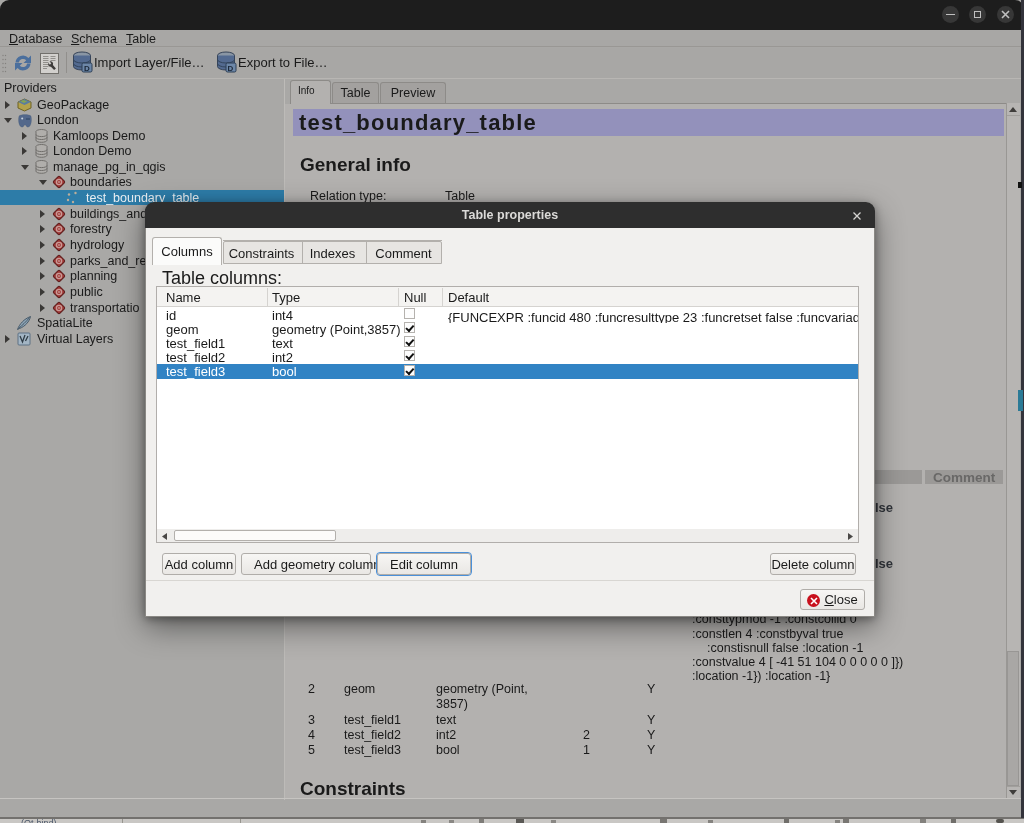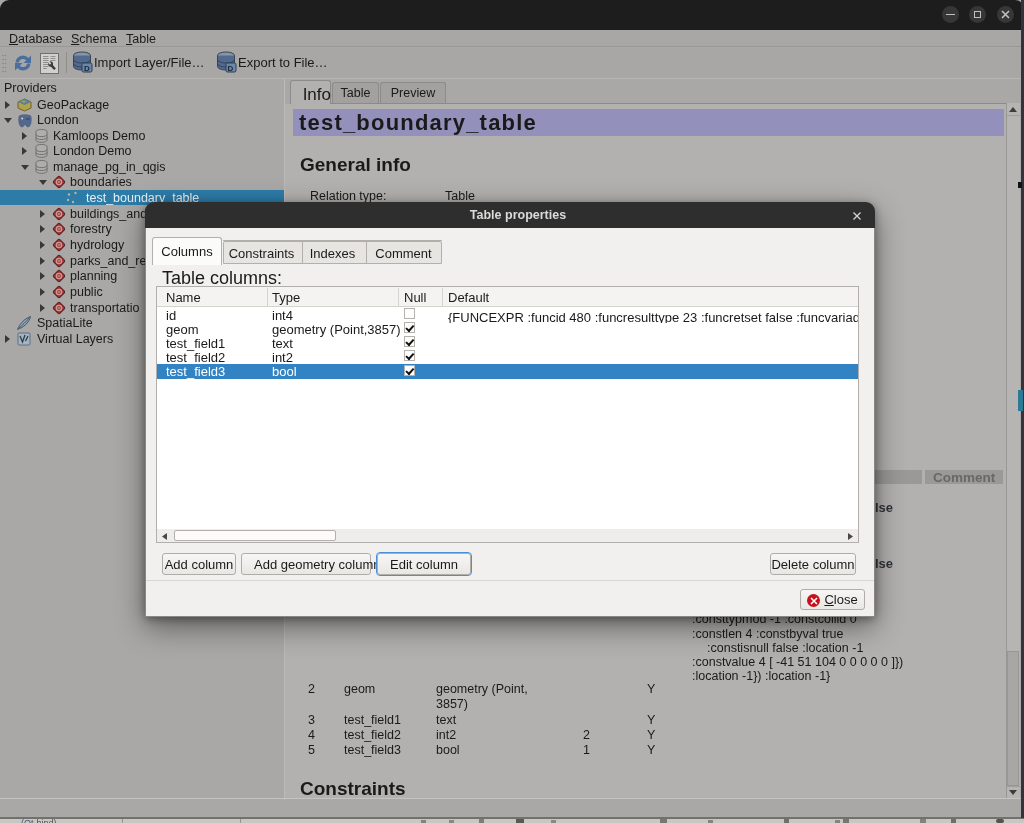--- a/index.html
+++ b/index.html
@@ -218,21 +218,21 @@
       <svg class="abs" style="left:17px;top:332px" width="14" height="14" viewBox="0 0 14 14">
         <rect x="1" y="1" width="12" height="12" rx="1" fill="#a3b5c4" stroke="#5c7184"></rect>
         <path d="M3 4 L5.5 10 L8 3 M8.5 9 L11 4" fill="none" stroke="#2f3c46" stroke-width="1.3"></path>
       </svg>
       <div class="txt" style="left:37px;top:332px;font-size:12.5px;">Virtual Layers</div>
     </div>
 
   <div class="abs" style="left:284px;top:79px;width:1px;height:721px;background:#bdbbb8;"></div>
 
   <div class="abs" style="left:290px;top:80px;width:41px;height:24px;background:#b3b1af;border:1px solid #8d8b88;border-bottom:none;border-radius:3px 3px 0 0;"></div>
-  <div class="txt" style="left:290px;top:85px;width:41px;text-align:right;font-size:17px;padding-left:8px;">Info</div>
+  <div class="txt" style="left:290px;top:85px;width:41px;text-align:left;font-size:10px;padding-left:8px;">Info</div>
   <div class="abs" style="left:332px;top:82px;width:47px;height:22px;background:#a3a19f;border:1px solid #8d8b88;border-bottom:none;border-radius:3px 3px 0 0;"></div>
   <div class="txt" style="left:332px;top:86px;width:47px;text-align:center;font-size:12.5px;">Table</div>
   <div class="abs" style="left:380px;top:82px;width:66px;height:22px;background:#a3a19f;border:1px solid #8d8b88;border-bottom:none;border-radius:3px 3px 0 0;"></div>
   <div class="txt" style="left:380px;top:86px;width:66px;text-align:center;font-size:12.5px;">Preview</div>
   <div class="abs" style="left:331px;top:103px;width:686px;height:1px;background:#8d8b88;"></div>
 
   <div class="abs" style="left:285px;top:104px;width:721px;height:694px;background:#b3b1af;"></div>
   <div class="abs" style="left:293px;top:109px;width:711px;height:27px;background:#9391bb;"></div>
   <div class="txt" style="left:299px;top:108px;height:28px;line-height:29px;font-weight:bold;font-size:22px;letter-spacing:1.2px;">test_boundary_table</div>
   <div class="txt" style="left:300px;top:154px;font-weight:bold;font-size:19px;">General info</div>
@@ -303,21 +303,21 @@
       <path d="M4 5 L8 0 L0 0 Z" fill="#3f3d3b"></path>
     </svg>
   <div class="abs" style="left:1007px;top:651px;width:12px;height:135px;background:#a9a7a5;border:1px solid #989694;"></div>
 
   <div class="abs" style="left:1021px;top:0;width:3px;height:818px;background:#33333b;"></div>
   <div class="abs" style="left:1018px;top:390px;width:5px;height:21px;background:#2b7a96;"></div>
   <div class="abs" style="left:1018px;top:182px;width:4px;height:6px;background:#111;"></div>
 
   <div id="dlg" class="abs" style="left:145px;top:202px;width:730px;height:415px;box-shadow:0 10px 30px rgba(0,0,0,0.45), 0 2px 8px rgba(0,0,0,0.35);border-radius:9px 9px 3px 3px;">
     <div class="abs" style="left:0;top:0;width:730px;height:26px;background:#2e2e2e;border-radius:9px 9px 0 0;"></div>
-    <div class="txt" style="left:8px;top:0;width:730px;height:40px;line-height:27px;text-align:center;color:#dbdad8;font-weight:bold;font-size:12.5px;">Table properties</div>
+    <div class="txt" style="left:0;top:0;width:730px;height:40px;line-height:27px;text-align:center;color:#dbdad8;font-weight:bold;font-size:12.5px;">Table properties</div>
     <svg class="abs" style="left:855px;top:209px;" width="10" height="10" viewBox="0 0 10 10"></svg>
     <svg class="abs" style="left:707px;top:9px;" width="10" height="10" viewBox="0 0 10 10">
         <path d="M1.5 1.5 L8.5 8.5 M8.5 1.5 L1.5 8.5" stroke="#d5d4d2" stroke-width="1.3"></path>
       </svg>
     <div class="abs" style="left:0;top:26px;width:730px;height:389px;background:#f1f0ee;border:1px solid #8a8884;border-top:none;"></div>
 
     <div class="abs" style="left:78px;top:38px;width:219px;height:1px;background:#b3b0ac;"></div>
     <div class="abs" style="left:78px;top:39px;width:219px;height:23px;background:#e7e5e2;border:1px solid #b3b0ac;border-radius:2px 2px 0 0;"></div>
     <div class="txt" style="left:78px;top:44px;width:77px;text-align:center;font-size:13px;">Constraints</div>
     <div class="txt" style="left:156px;top:44px;width:63px;text-align:center;font-size:13px;">Indexes</div>

